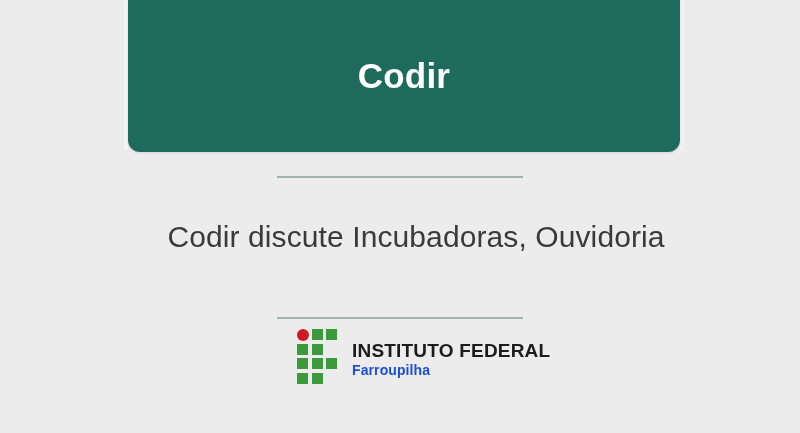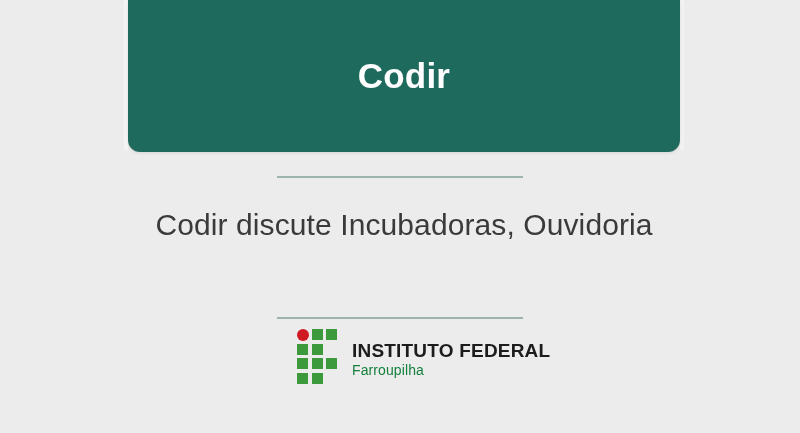--- a/index.html
+++ b/index.html
@@ -84,21 +84,21 @@
     position: absolute;
     left: 100px;
     top: 198px;
     width: 600px;
     text-align: center;
     color: #3a3a3a;
     font-size: 30px;
     font-weight: 300;
     line-height: 46px;
     letter-spacing: 0.1px;
-    margin: 4px;
+    margin: 16px;
   }
   .headline-line { display: block; white-space: nowrap; }
 
   
   .logo {
     position: absolute;
     left: 297px;
     top: 329px;
     display: flex;
     align-items: center;
@@ -132,22 +132,22 @@
   .logo-text-main {
     font-size: 19px;
     font-weight: bold;
     color: #1c1c1c;
     letter-spacing: 0.2px;
     line-height: 1.08;
     white-space: nowrap;
   }
   .logo-text-sub {
     font-size: 14px;
-    font-weight: normal;
-    color: #15803d;
+    font-weight: bold;
+    color: #1d4ed8;
     letter-spacing: 0.1px;
     line-height: 1.3;
     white-space: nowrap;
   }
 </style>
 </head>
 <body>
 
 <div class="page">
 

